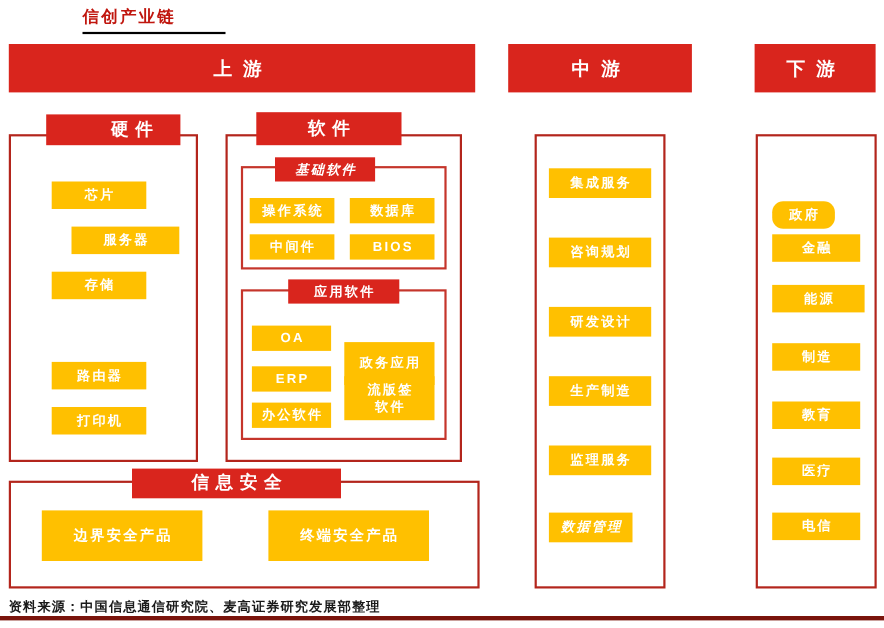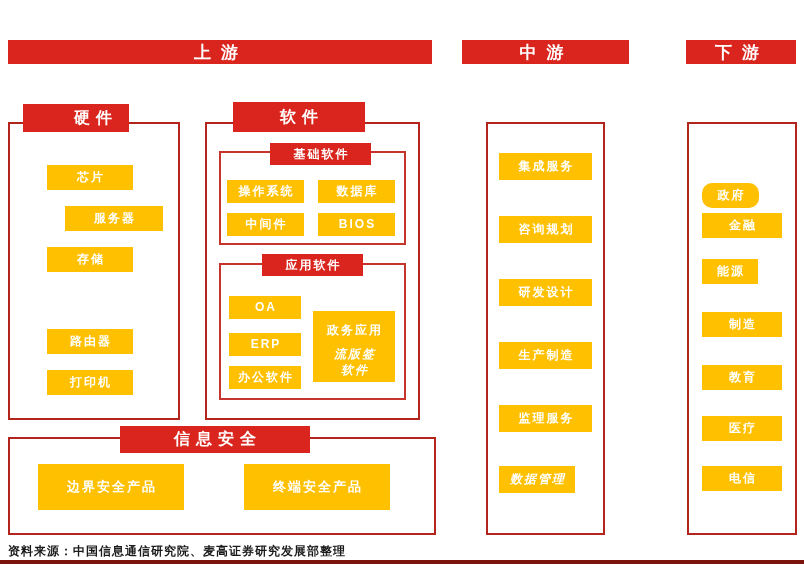--- a/index.html
+++ b/index.html
@@ -9,21 +9,21 @@
   .title{
     position:absolute;left:75px;top:6px;width:130px;
     font-size:15px;font-weight:bold;color:#c0160e;
     letter-spacing:2px;padding-bottom:4px;border-bottom:2px solid #000;
   }
 
   .bar{
     position:absolute;background:#d9251d;color:#fff;font-weight:bold;
     display:flex;align-items:center;justify-content:center;
   }
-  .topbar{height:24px;top:40px;font-size:17px;letter-spacing:10px;padding-left:2px;box-sizing:border-box;}
+  .topbar{height:44px;top:40px;font-size:17px;letter-spacing:10px;padding-left:2px;box-sizing:border-box;}
 
   .outline{position:absolute;border:2px solid #b3251c;background:#fff;box-sizing:border-box;}
   .outline-thin{position:absolute;border:2px solid #c5352b;background:#fff;box-sizing:border-box;}
 
   .hdr{
     position:absolute;background:#d9251d;color:#fff;font-weight:bold;
     display:flex;align-items:center;justify-content:center;
     font-size:16px;letter-spacing:6px;padding-left:6px;box-sizing:border-box;
   }
   .subhdr{font-size:12px;letter-spacing:2px;padding-left:2px;}
@@ -36,69 +36,70 @@
   }
 
   .source{position:absolute;left:8px;top:543px;font-size:12px;font-weight:bold;color:#1a1a1a;letter-spacing:1px;}
   .footline{position:absolute;left:0;top:560px;width:804px;height:4px;background:#7a140c;}
 </style>
 </head>
 <body>
 
 <div class="canvas">
 
+  <div class="title">信创产业链</div>
 
   <div class="bar topbar" style="left:8px;width:424px;">上游</div>
   <div class="bar topbar" style="left:462px;width:167px;">中游</div>
   <div class="bar topbar" style="left:686px;width:110px;">下游</div>
 
   <div class="outline" style="left:8px;top:122px;width:172px;height:298px;"></div>
-  <div class="hdr" style="left:23px;top:104px;width:106px;height:28px;padding-left:40px;">硬件</div>
+  <div class="hdr" style="left:42px;top:104px;width:122px;height:28px;padding-left:40px;">硬件</div>
   <div class="yellow" style="left:47px;top:165px;width:86px;height:25px;">芯片</div>
   <div class="yellow" style="left:47px;top:206px;width:98px;height:25px;margin-left:18px;">服务器</div>
   <div class="yellow" style="left:47px;top:247px;width:86px;height:25px;">存储</div>
   <div class="yellow" style="left:47px;top:329px;width:86px;height:25px;">路由器</div>
   <div class="yellow" style="left:47px;top:370px;width:86px;height:25px;">打印机</div>
 
   <div class="outline" style="left:205px;top:122px;width:215px;height:298px;"></div>
   <div class="hdr" style="left:233px;top:102px;width:132px;height:30px;">软件</div>
 
   <div class="outline-thin" style="left:219px;top:151px;width:187px;height:94px;"></div>
-  <div class="hdr subhdr" style="left:270px;top:143px;width:101px;height:22px;">基础软件</div>
+  <div class="hdr subhdr" style="left:250px;top:143px;width:91px;height:22px;font-style:italic;">基础软件</div>
   <div class="yellow" style="left:227px;top:180px;width:77px;height:23px;">操作系统</div>
   <div class="yellow" style="left:318px;top:180px;width:77px;height:23px;">数据库</div>
   <div class="yellow" style="left:227px;top:213px;width:77px;height:23px;">中间件</div>
   <div class="yellow" style="left:318px;top:213px;width:77px;height:23px;">BIOS</div>
 
   <div class="outline-thin" style="left:219px;top:263px;width:187px;height:137px;"></div>
   <div class="hdr subhdr" style="left:262px;top:254px;width:101px;height:22px;">应用软件</div>
   <div class="yellow" style="left:229px;top:296px;width:72px;height:23px;">OA</div>
   <div class="yellow" style="left:229px;top:333px;width:72px;height:23px;">ERP</div>
   <div class="yellow" style="left:229px;top:366px;width:72px;height:23px;">办公软件</div>
   <div class="yellow" style="left:313px;top:311px;width:82px;height:39px;">政务应用</div>
-  <div class="yellow" style="left:313px;top:342px;width:82px;height:40px;font-style:italic;">流版签
+  <div class="yellow" style="left:313px;top:342px;width:82px;height:40px;">流版签
 软件</div>
 
   <div class="outline" style="left:8px;top:437px;width:428px;height:98px;"></div>
   <div class="hdr" style="left:120px;top:426px;width:190px;height:27px;">信息安全</div>
   <div class="yellow" style="left:38px;top:464px;width:146px;height:46px;font-size:13px;">边界安全产品</div>
   <div class="yellow" style="left:244px;top:464px;width:146px;height:46px;font-size:13px;">终端安全产品</div>
 
   <div class="outline" style="left:486px;top:122px;width:119px;height:413px;"></div>
   <div class="yellow" style="left:499px;top:153px;width:93px;height:27px;">集成服务</div>
   <div class="yellow" style="left:499px;top:216px;width:93px;height:27px;">咨询规划</div>
   <div class="yellow" style="left:499px;top:279px;width:93px;height:27px;">研发设计</div>
   <div class="yellow" style="left:499px;top:342px;width:93px;height:27px;">生产制造</div>
   <div class="yellow" style="left:499px;top:405px;width:93px;height:27px;">监理服务</div>
   <div class="yellow" style="left:499px;top:466px;width:76px;height:27px;font-style:italic;">数据管理</div>
 
   <div class="outline" style="left:687px;top:122px;width:110px;height:413px;"></div>
   <div class="yellow" style="left:702px;top:183px;width:57px;height:25px;border-radius:10px;">政府</div>
   <div class="yellow" style="left:702px;top:213px;width:80px;height:25px;">金融</div>
-  <div class="yellow" style="left:702px;top:259px;width:56px;height:25px;">能源</div>
+  <div class="yellow" style="left:702px;top:259px;width:84px;height:25px;">能源</div>
   <div class="yellow" style="left:702px;top:312px;width:80px;height:25px;">制造</div>
   <div class="yellow" style="left:702px;top:365px;width:80px;height:25px;">教育</div>
   <div class="yellow" style="left:702px;top:416px;width:80px;height:25px;">医疗</div>
   <div class="yellow" style="left:702px;top:466px;width:80px;height:25px;">电信</div>
 
   <div class="source">资料来源：中国信息通信研究院、麦高证券研究发展部整理</div>
   <div class="footline"></div>
 
 </div>
 

